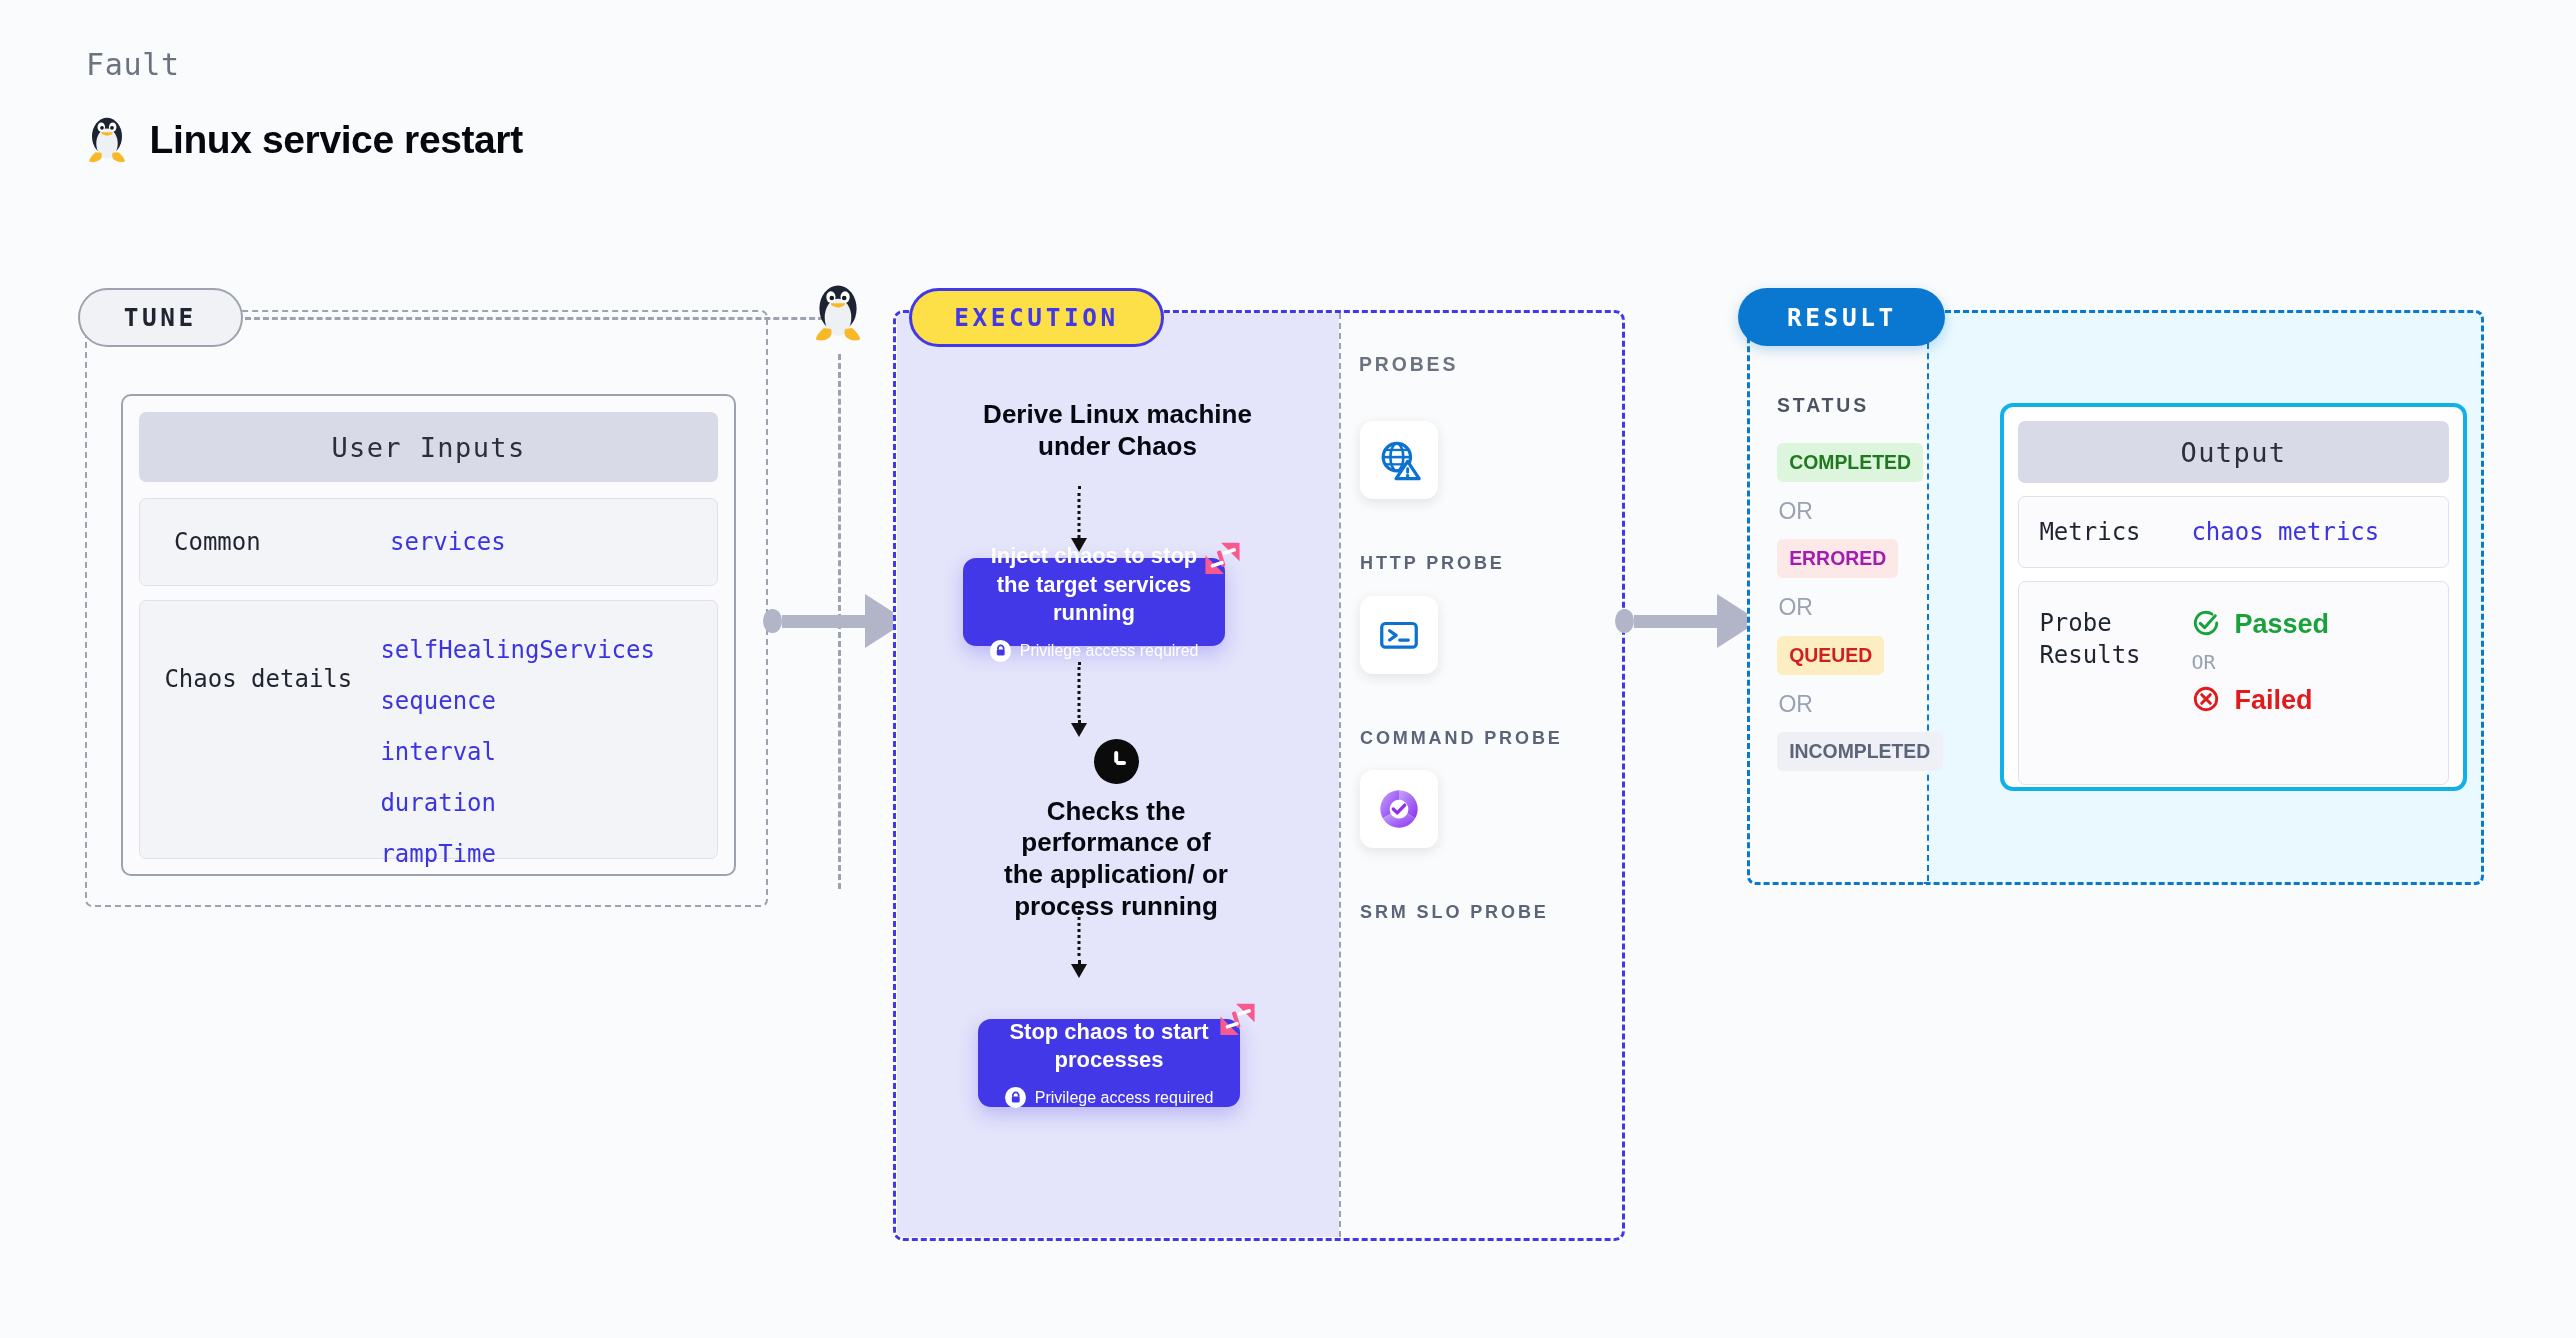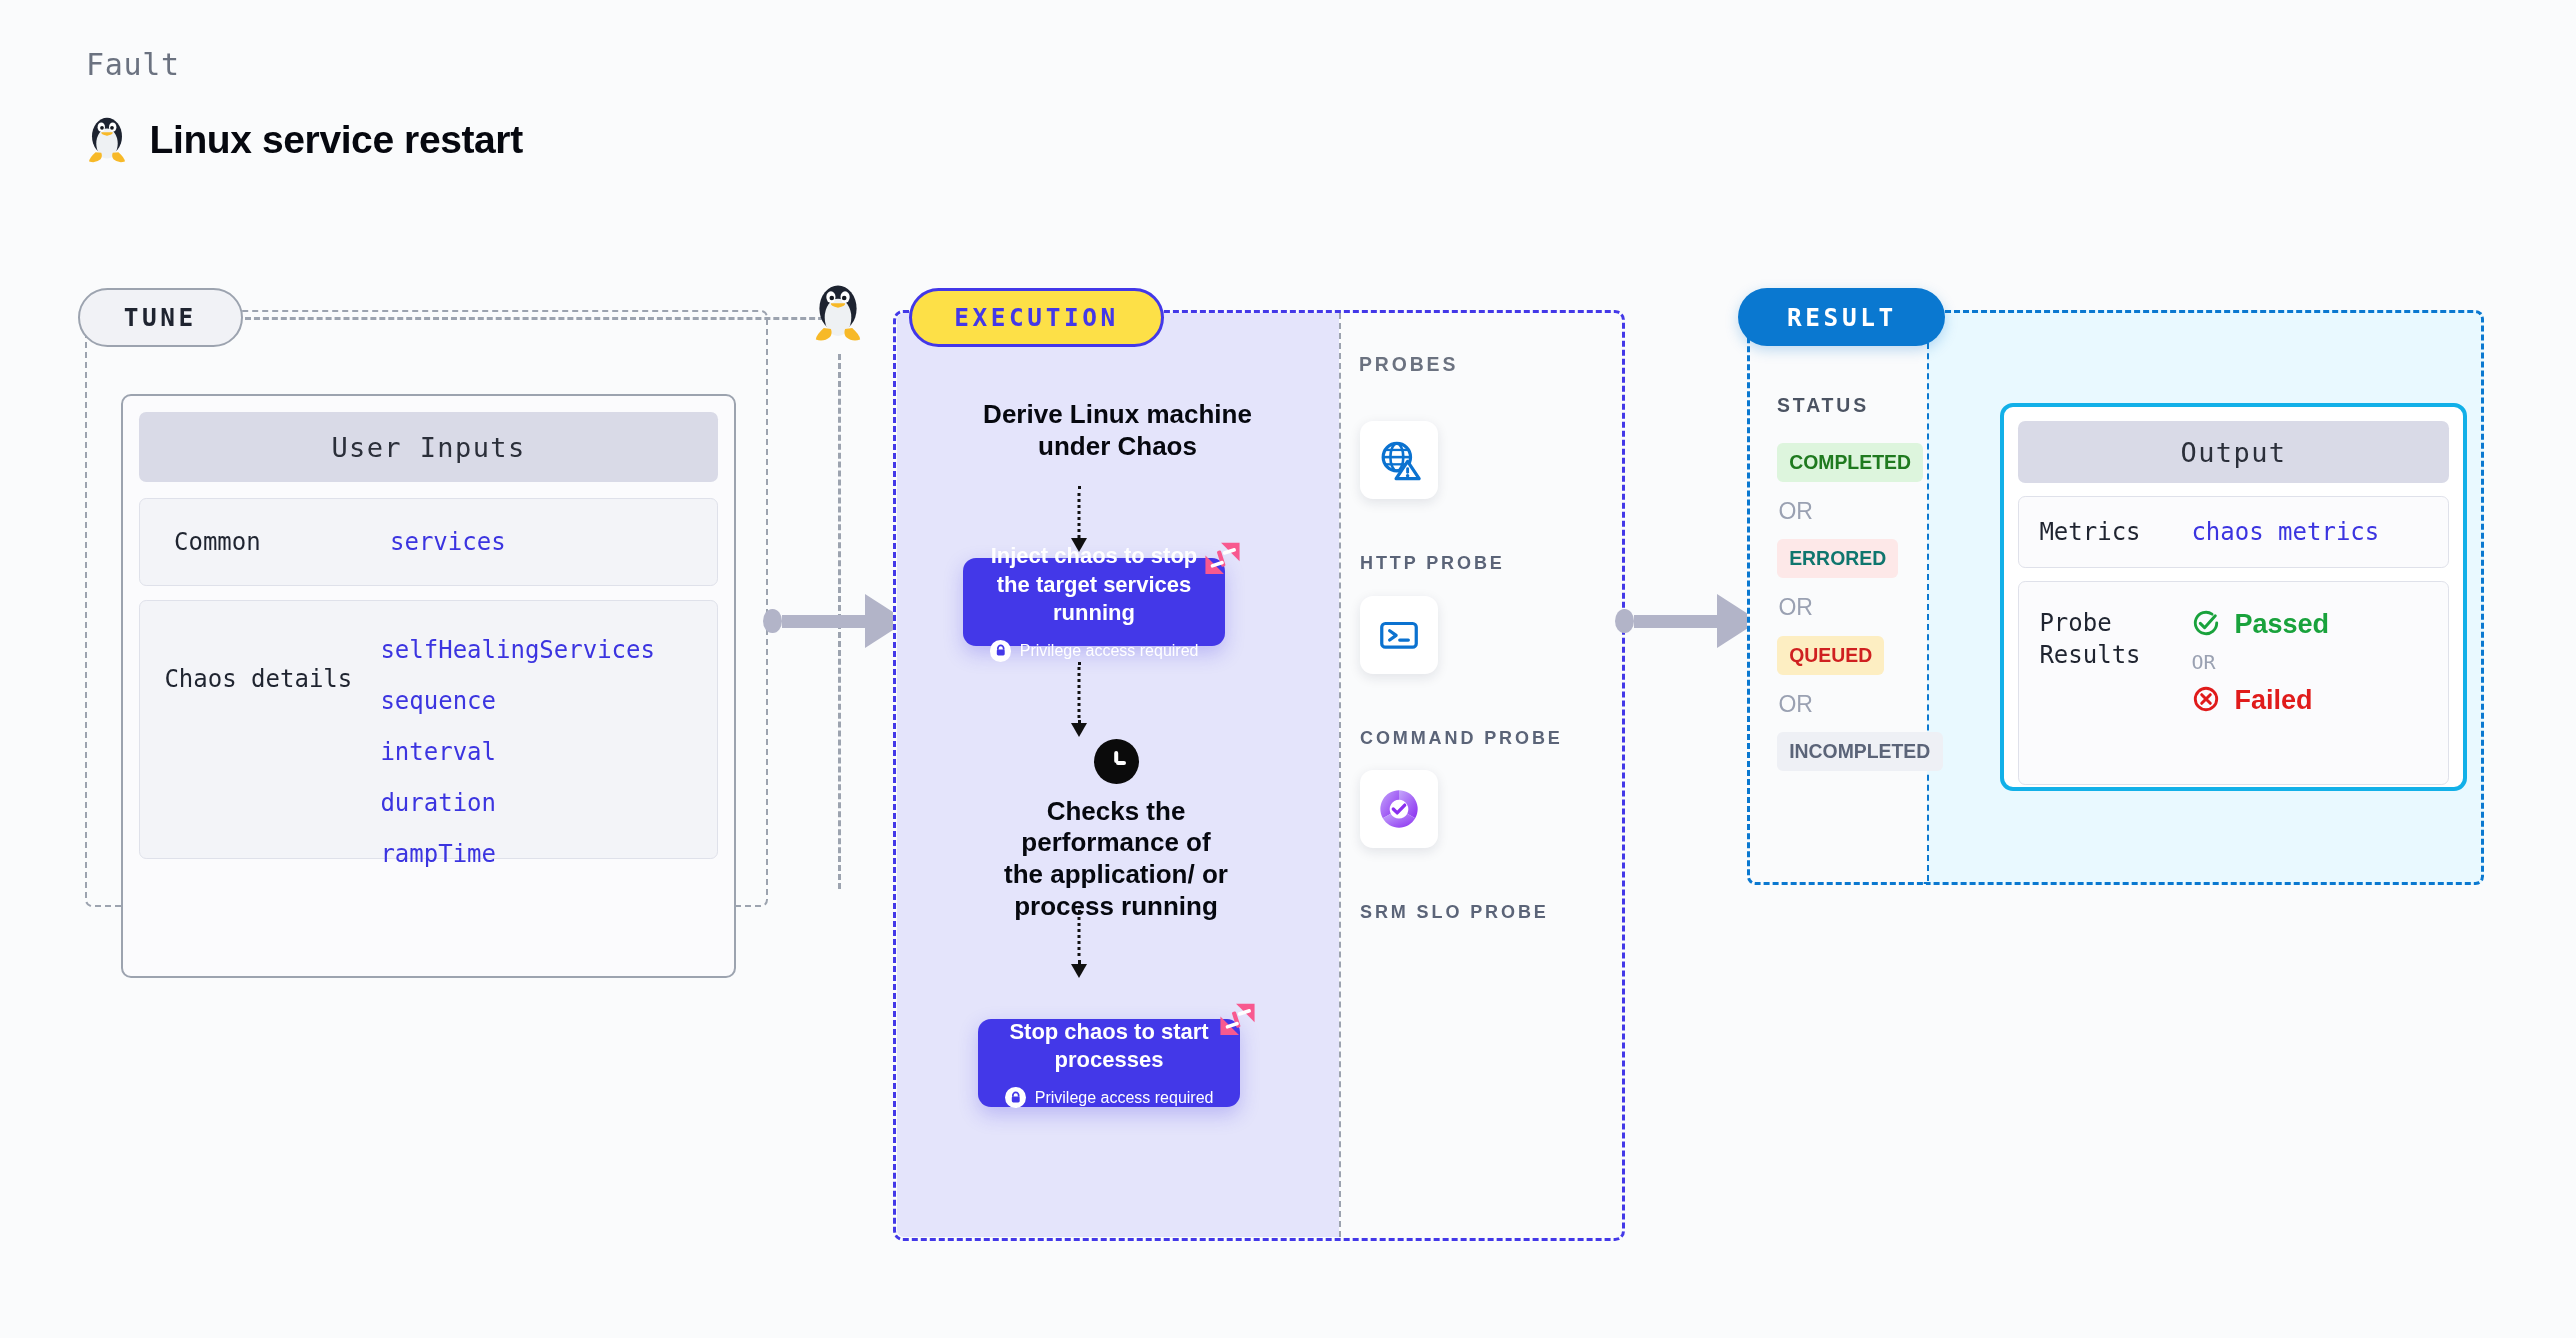--- a/index.html
+++ b/index.html
@@ -262,21 +262,21 @@
       <ellipse cx="21" cy="17" rx="5.2" ry="6.5" fill="#fff"></ellipse>
       <ellipse cx="37" cy="17" rx="5.2" ry="6.5" fill="#fff"></ellipse>
       <circle cx="22" cy="18" r="2.6" fill="#14181f"></circle>
       <circle cx="36" cy="18" r="2.6" fill="#14181f"></circle>
       <path d="M21 24 h16 q1 3 -8 5 q-9 -2 -8 -5Z" fill="#f7b928"></path>
       <path d="M13 52 q-9 8 -9 13 q9 3 16 -3 q3 -4 1 -9Z" fill="#f7b928"></path>
       <path d="M45 52 q9 8 9 13 q-9 3 -16 -3 q-3 -4 -1 -9Z" fill="#f7b928"></path>
     </svg>
   </div>
 
-  <div class="abs card-outer" id="tune-card" style="left:36px;top:106px;width:615px;height:584px;">
+  <div class="abs card-outer" id="tune-card" style="left:36px;top:106px;width:615px;height:482px;">
     <div class="card-head" style="height:70px;">User Inputs</div>
 
     <div class="card-row" style="margin-top:16px;height:88px;align-items:center;padding:0 34px;">
       <div class="row-key" style="width:216px;">Common</div>
       <div class="row-vals">
         <div>services</div>
       </div>
     </div>
 
     <div class="card-row" style="margin-top:14.4px;height:259px;align-items:flex-start;padding:35px 24.4px 0 24.4px;">
@@ -436,21 +436,21 @@
   <div class="abs" id="result-status-dash"></div>
   <div class="abs" id="result-split"></div>
 
   <div class="abs pill" id="result-pill">RESULT</div>
 
   <div class="abs" id="status-title">STATUS</div>
 
   <div class="abs" style="left:30px;top:155px;width:144px;">
     <div class="status-badge" style="background:#ddf5dd;color:#1f7a1f;">COMPLETED</div>
     <div class="status-or" style="margin:16px 0 14.4px 1.4px;">OR</div>
-    <div class="status-badge" style="background:#fde8e8;color:#0f766e;">ERRORED</div>
+    <div class="status-badge" style="background:#fde8e8;color:#a21caf;">ERRORED</div>
     <div class="status-or" style="margin:16px 0 14.4px 1.4px;">OR</div>
     <div class="status-badge" style="background:#fdeec2;color:#cf2020;">QUEUED</div>
     <div class="status-or" style="margin:16px 0 14.4px 1.4px;">OR</div>
     <div class="status-badge" style="background:#eef0f5;color:#5b6478;">INCOMPLETED</div>
   </div>
 
   <div class="abs" id="output-card">
     <div class="card-head" style="height:62px;">Output</div>
 
     <div class="card-row" style="margin-top:13px;height:72px;align-items:center;padding:0 20px;background:#fbfbfd;">

